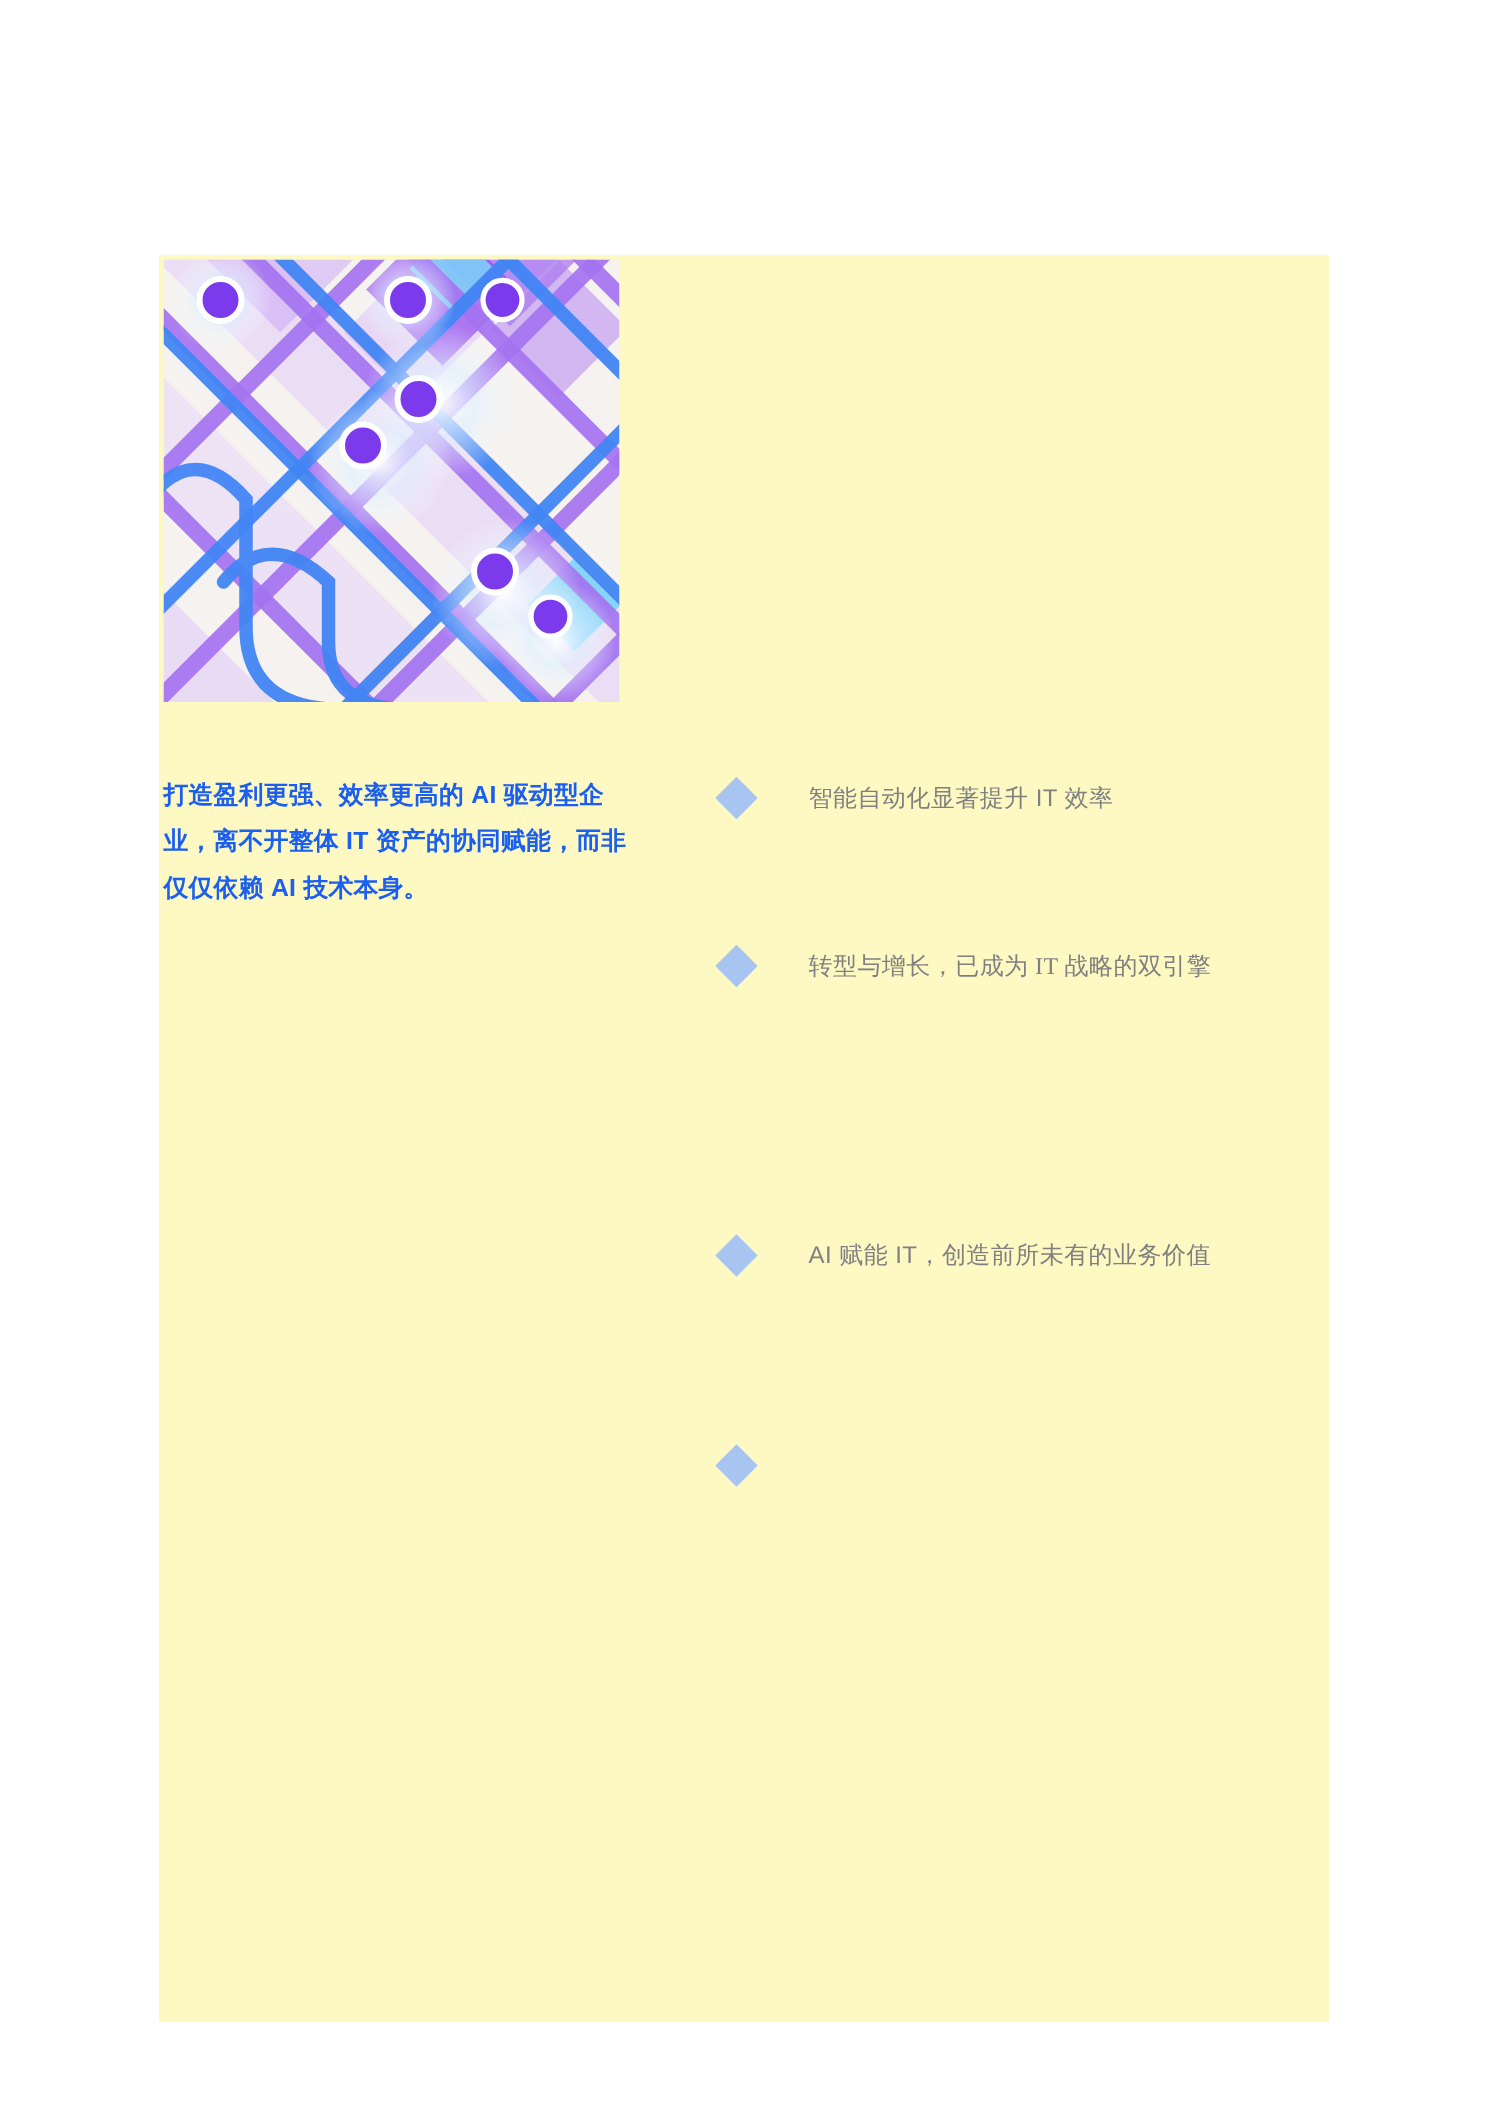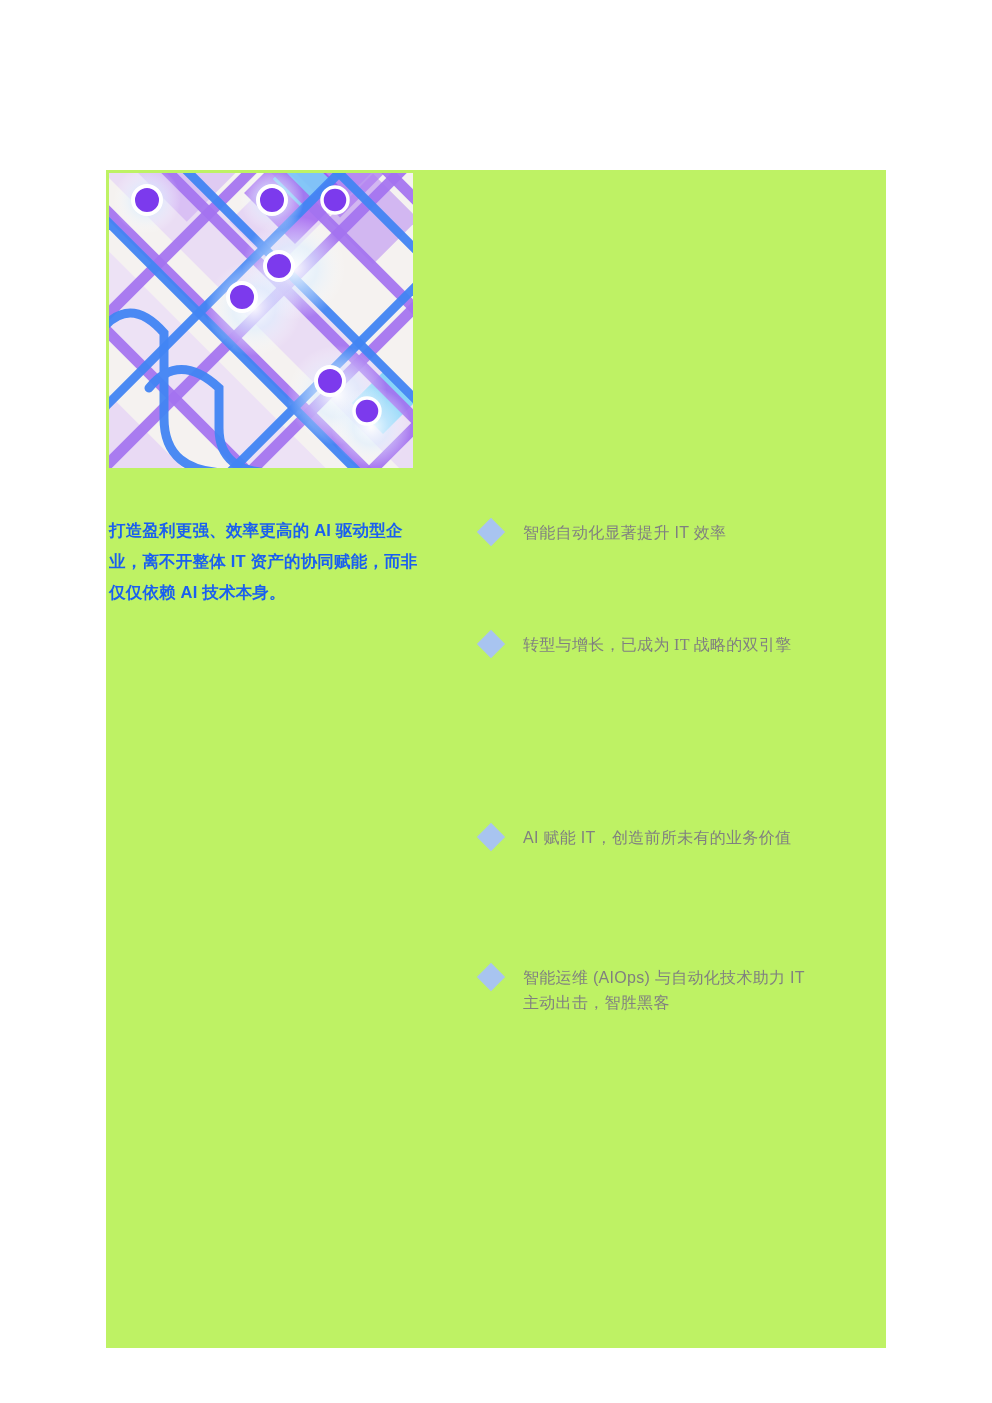--- a/index.html
+++ b/index.html
@@ -15,21 +15,21 @@
     overflow: hidden;
   }
 
   
   #slide-panel {
     position: absolute;
     left: 106px;
     top: 170px;
     width: 780px;
     height: 1178px;
-    background: #bef264;
+    background: #fef9c3;
   }
 
   
   #hero-graphic {
     position: absolute;
     left: 3px;
     top: 3px;
     width: 304px;
     height: 295px;
     background: #f5f2f0;
@@ -55,20 +55,21 @@
     position: absolute;
     left: 375px;
     top: 340px;
     width: 400px;
   }
   .bullet-row {
     position: absolute;
     display: flex;
     align-items: flex-start;
     width: 400px;
+    gap: 16px;
   }
   .bullet-row[data-idx="0"] { top: 10px; }
   .bullet-row[data-idx="1"] { top: 122px; font-family: Liberation Serif, serif; }
   .bullet-row[data-idx="2"] { top: 315px; justify-content: space-between; }
   .bullet-row[data-idx="3"] { top: 455px; }
 
   .bullet-diamond {
     flex: 0 0 auto;
     width: 20px;
     height: 20px;
@@ -195,19 +196,17 @@
       <span class="bullet-text">转型与增长，已成为 IT 战略的双引擎</span>
     </div>
 
     <div class="bullet-row" data-idx="2">
       <span class="bullet-diamond"></span>
       <span class="bullet-text">AI 赋能 IT，创造前所未有的业务价值</span>
     </div>
 
     <div class="bullet-row" data-idx="3">
       <span class="bullet-diamond"></span>
-      <span class="bullet-text">智能运维 (AIOps) 与自动化技术助力 IT
-主动出击，智胜黑客</span>
     </div>
 
   </div>
 
 </div>
 
 </body></html>

